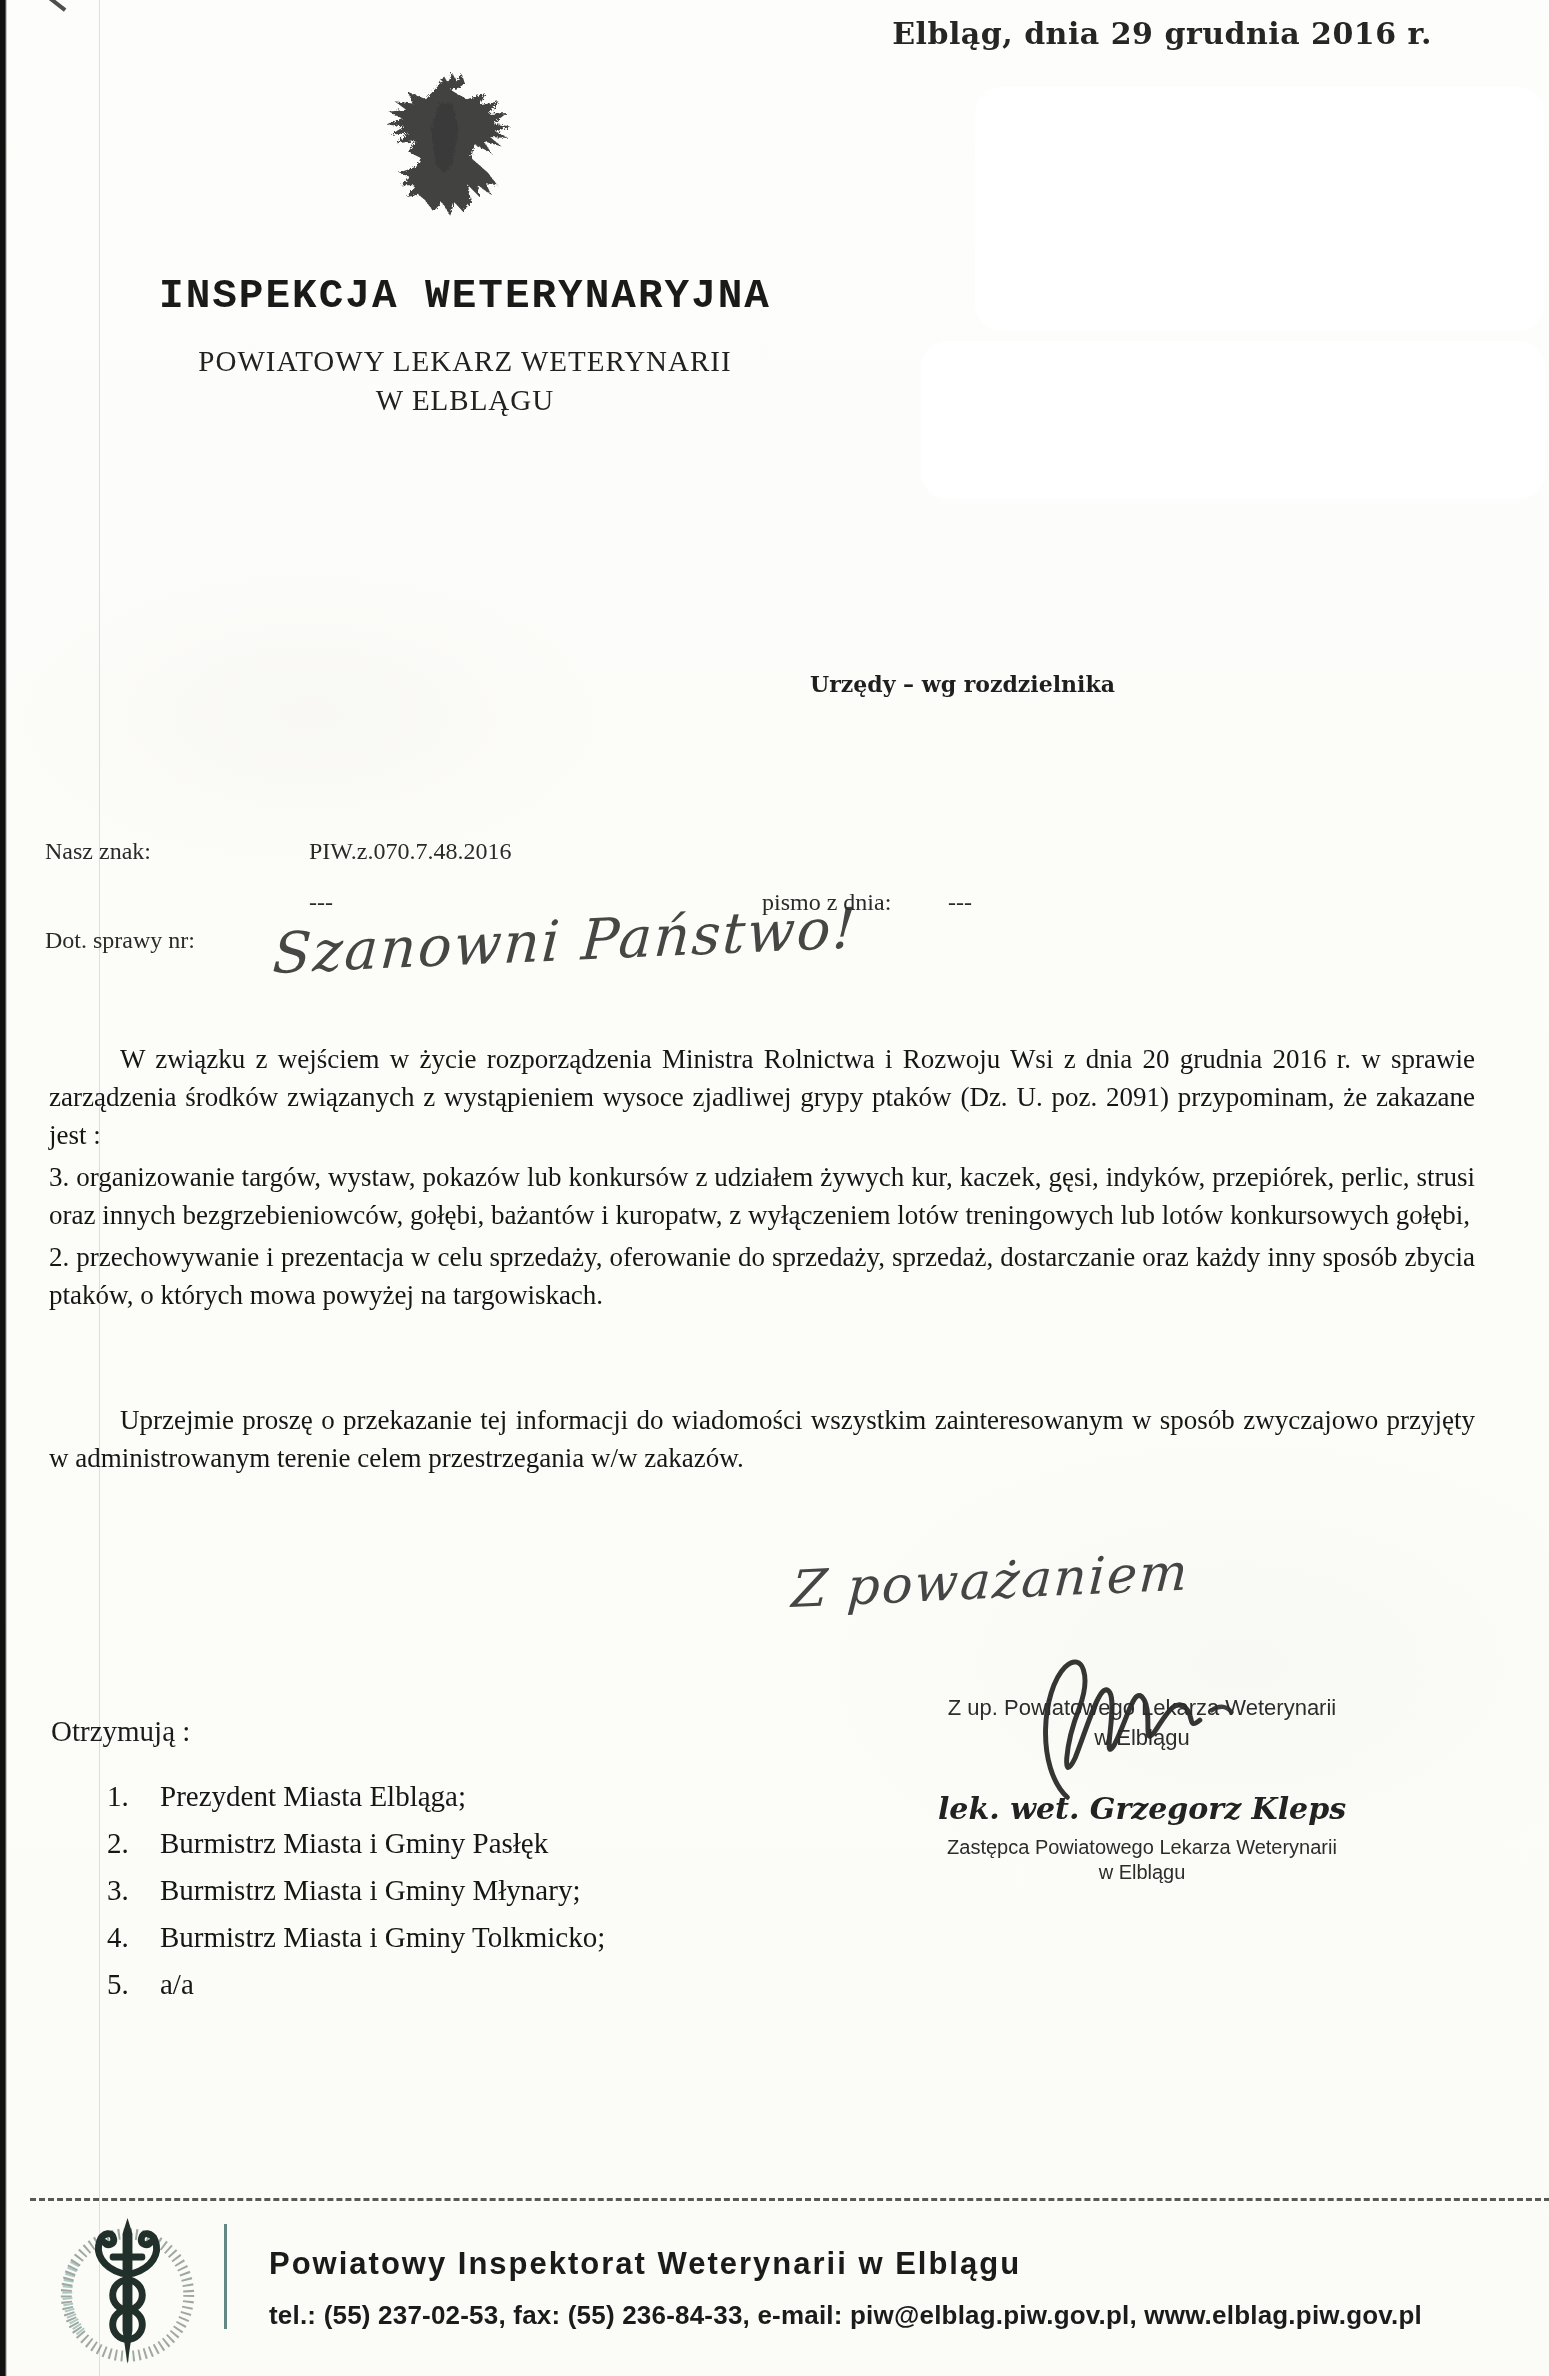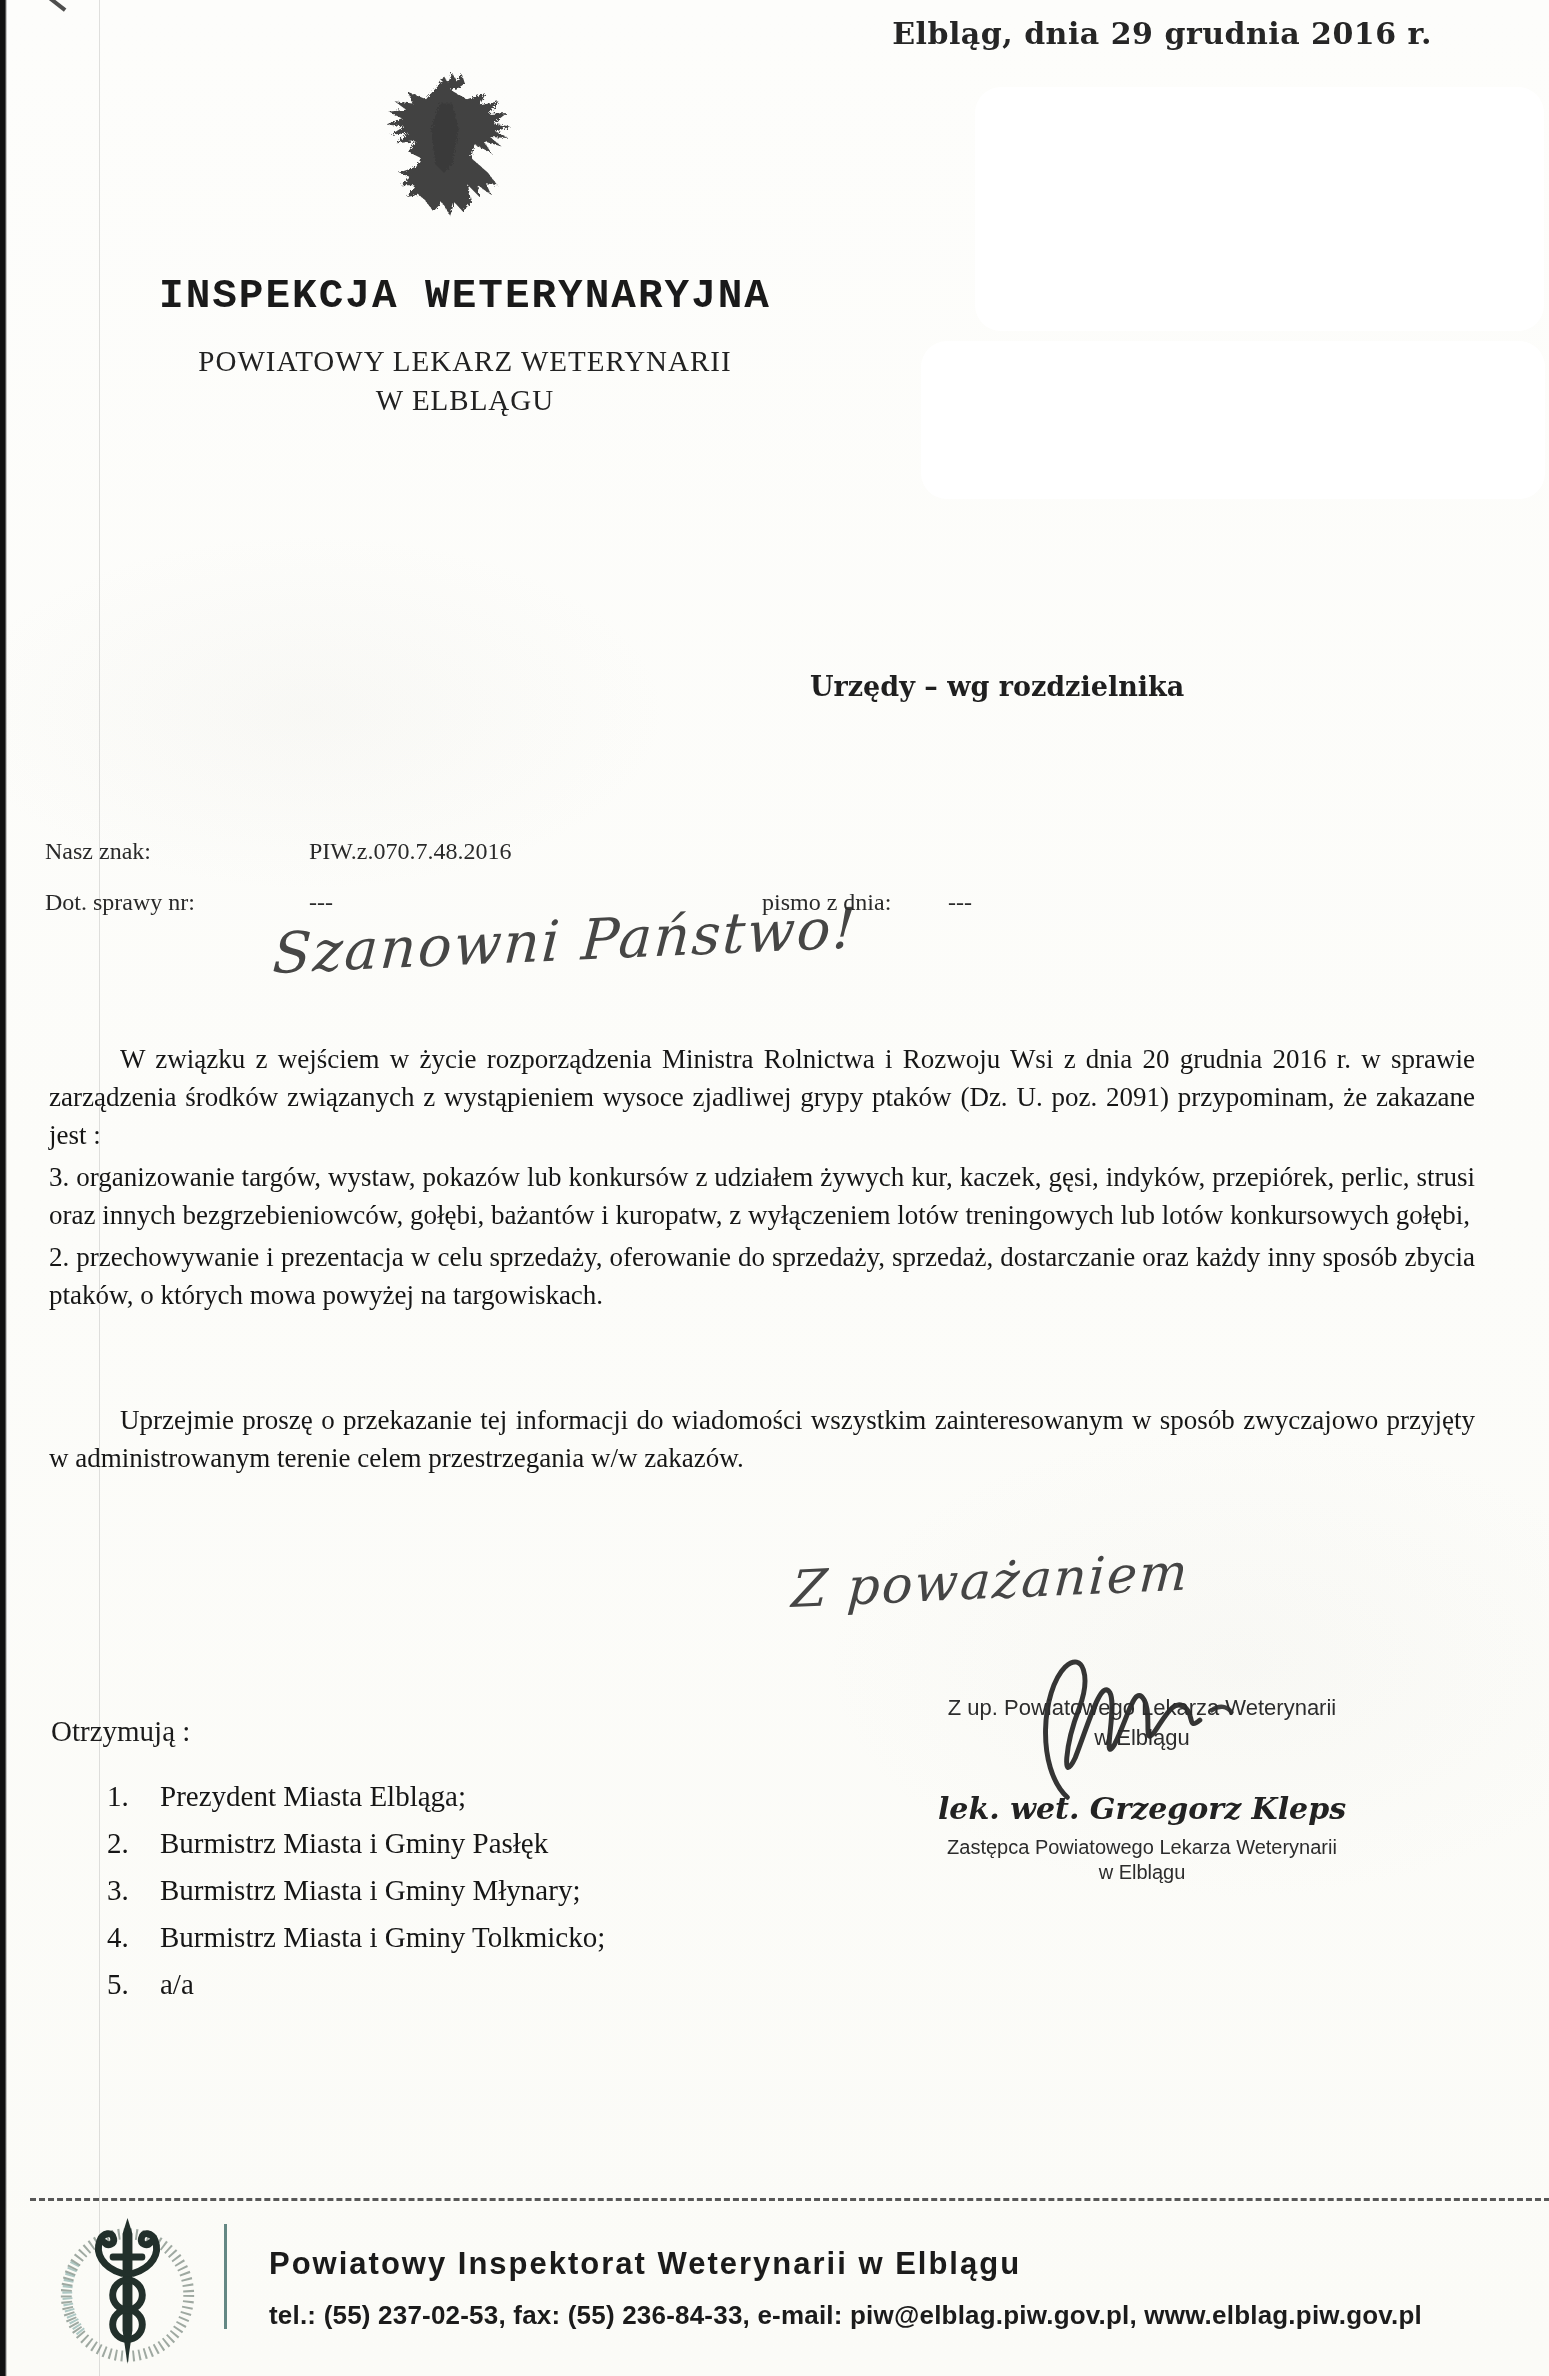--- a/index.html
+++ b/index.html
@@ -14,21 +14,21 @@
   .abs{position:absolute;}
   .scan-edge{left:0;top:0;width:7px;height:2376px;background:linear-gradient(90deg,#111 70%,rgba(17,17,17,0));}
   .fold-line{left:99px;top:0;width:1px;height:2376px;background:rgba(70,70,70,.16);}
   .corner-mark{left:24px;top:-6px;width:46px;height:4px;background:#222;transform:rotate(38deg);opacity:.8;}
   .redaction{background:#ffffff;border-radius:26px;}
   .date-line{top:16px;right:117px;font-size:30px;font-weight:700;font-family:"DejaVu Serif",serif;letter-spacing:0.5px;color:#262626;}
   .header-block{left:57px;top:273px;width:816px;text-align:center;}
   .org-name{font-family:Liberation Mono, monospace;font-weight:700;font-size:41px;letter-spacing:2px;color:#1a1a1a;white-space:nowrap;}
   .org-sub1{margin-top:26px;font-size:29px;letter-spacing:1px;color:#222;}
   .org-sub2{margin-top:6px;font-size:29px;letter-spacing:1px;color:#222;}
-  .addressee{left:810px;top:671px;font-family:"DejaVu Serif",serif;font-weight:700;font-size:27px;color:#1f1f1f;}
+  .addressee{left:810px;top:671px;font-family:"DejaVu Serif",serif;font-weight:700;font-size:22px;color:#1f1f1f;}
   .ref-label{font-size:24px;color:#2a2a2a;}
   .ref-value{font-size:24px;color:#2a2a2a;}
   .handwriting{
     font-family:"DejaVu Serif",serif;font-style:italic;color:#2d2d2d;
     transform:rotate(-2.5deg) skewX(-6deg);transform-origin:left bottom;opacity:.88;letter-spacing:2px;
   }
   .greeting{left:271px;top:921px;font-size:56px;}
   .closing{left:790px;top:1560px;font-size:51px;}
   .body-block{left:45px;top:1036px;width:1434px;font-size:27px;line-height:38px;text-align:justify;color:#161616;}
   .body-block p{margin:4px;}
@@ -83,21 +83,21 @@
   <div class="abs header-block">
     <div class="org-name">INSPEKCJA WETERYNARYJNA</div>
     <div class="org-sub1">POWIATOWY LEKARZ WETERYNARII</div>
     <div class="org-sub2">W ELBLĄGU</div>
   </div>
 
   <div class="abs addressee">Urzędy – wg rozdzielnika</div>
 
   <div class="abs ref-label" style="left:45px;top:838px;">Nasz znak:</div>
   <div class="abs ref-value" style="left:309px;top:838px;">PIW.z.070.7.48.2016</div>
-  <div class="abs ref-label" style="left:45px;top:889px;text-align:right;">Dot. sprawy nr:</div>
+  <div class="abs ref-label" style="left:45px;top:927px;text-align:right;">Dot. sprawy nr:</div>
   <div class="abs ref-value" style="left:309px;top:889px;">---</div>
   <div class="abs ref-label" style="left:762px;top:889px;">pismo z dnia:</div>
   <div class="abs ref-value" style="left:948px;top:889px;">---</div>
 
   <div class="abs handwriting greeting">Szanowni Państwo!</div>
 
   <div class="abs body-block">
     <p class="indent">W związku z wejściem w życie rozporządzenia Ministra Rolnictwa i Rozwoju Wsi z dnia 20 grudnia 2016 r. w sprawie zarządzenia środków związanych z wystąpieniem wysoce zjadliwej grypy ptaków (Dz. U. poz. 2091)  przypominam, że zakazane jest :</p>
     <p>3. organizowanie targów, wystaw, pokazów lub konkursów z udziałem żywych kur, kaczek, gęsi, indyków, przepiórek, perlic, strusi oraz innych bezgrzebieniowców, gołębi, bażantów i kuropatw, z wyłączeniem lotów treningowych lub lotów konkursowych gołębi,</p>
     <p>2.  przechowywanie i prezentacja w celu sprzedaży, oferowanie do sprzedaży, sprzedaż, dostarczanie oraz każdy inny sposób zbycia ptaków, o których mowa powyżej  na targowiskach.</p>

